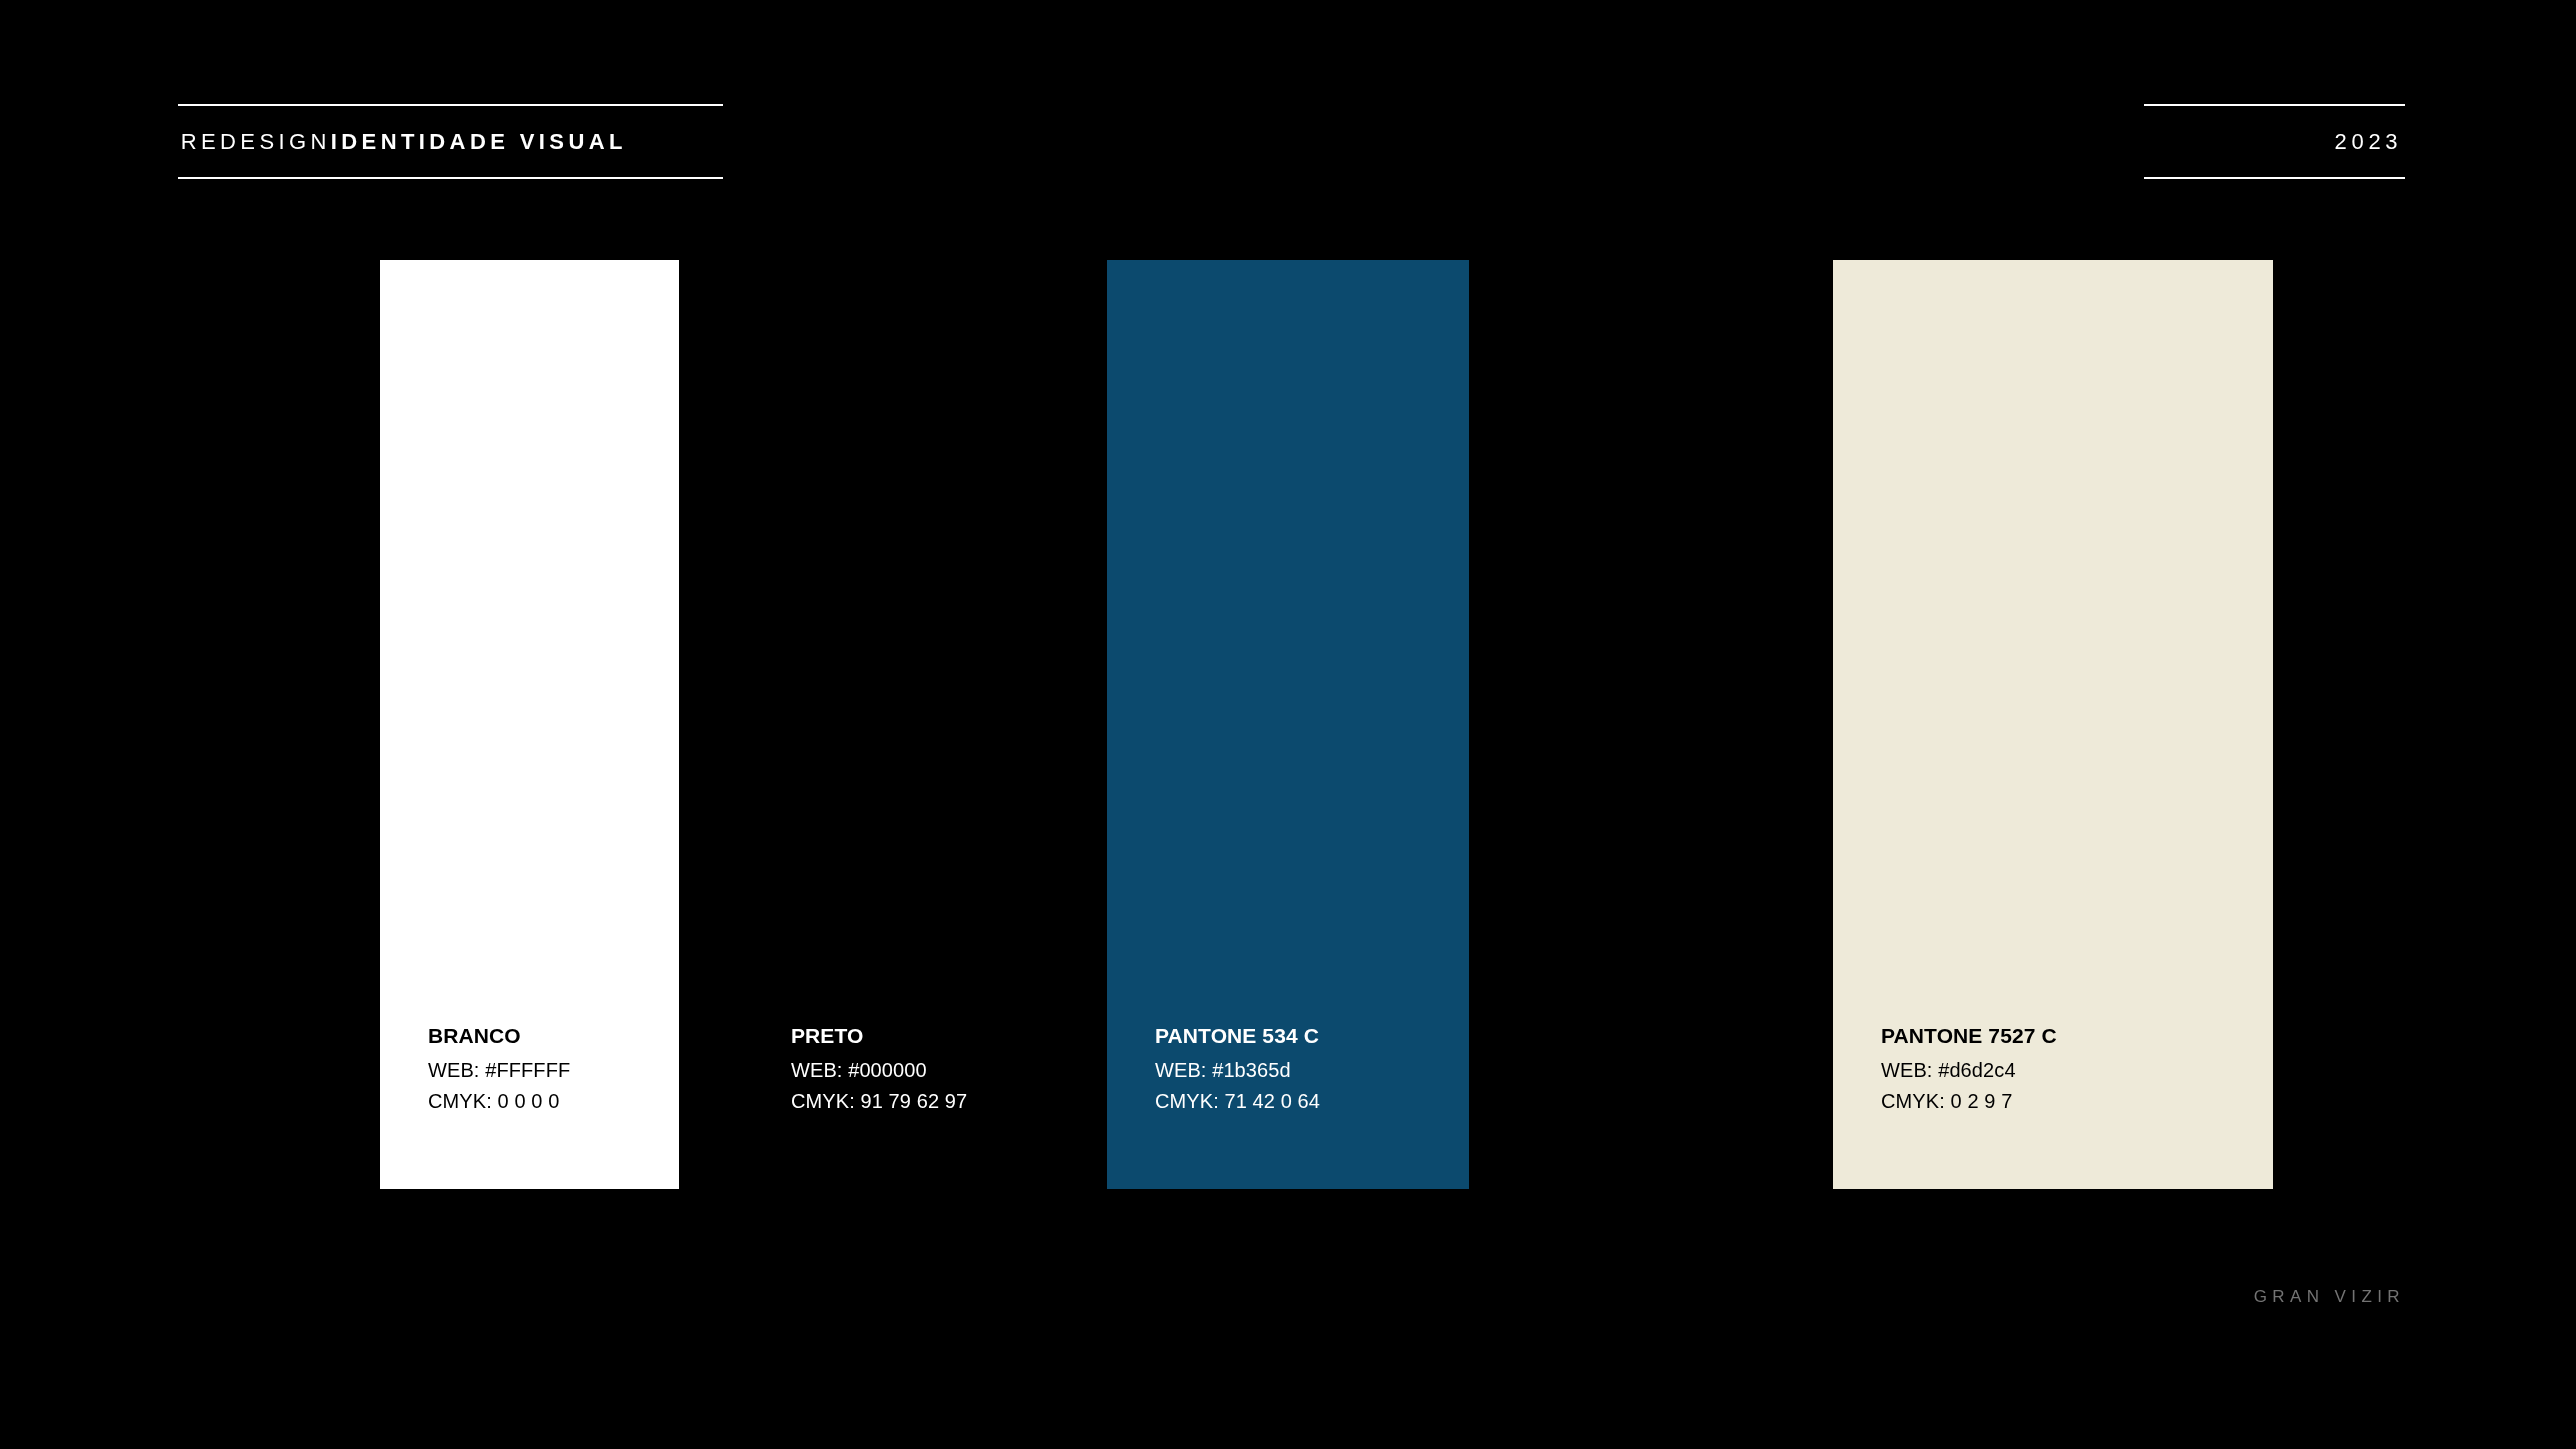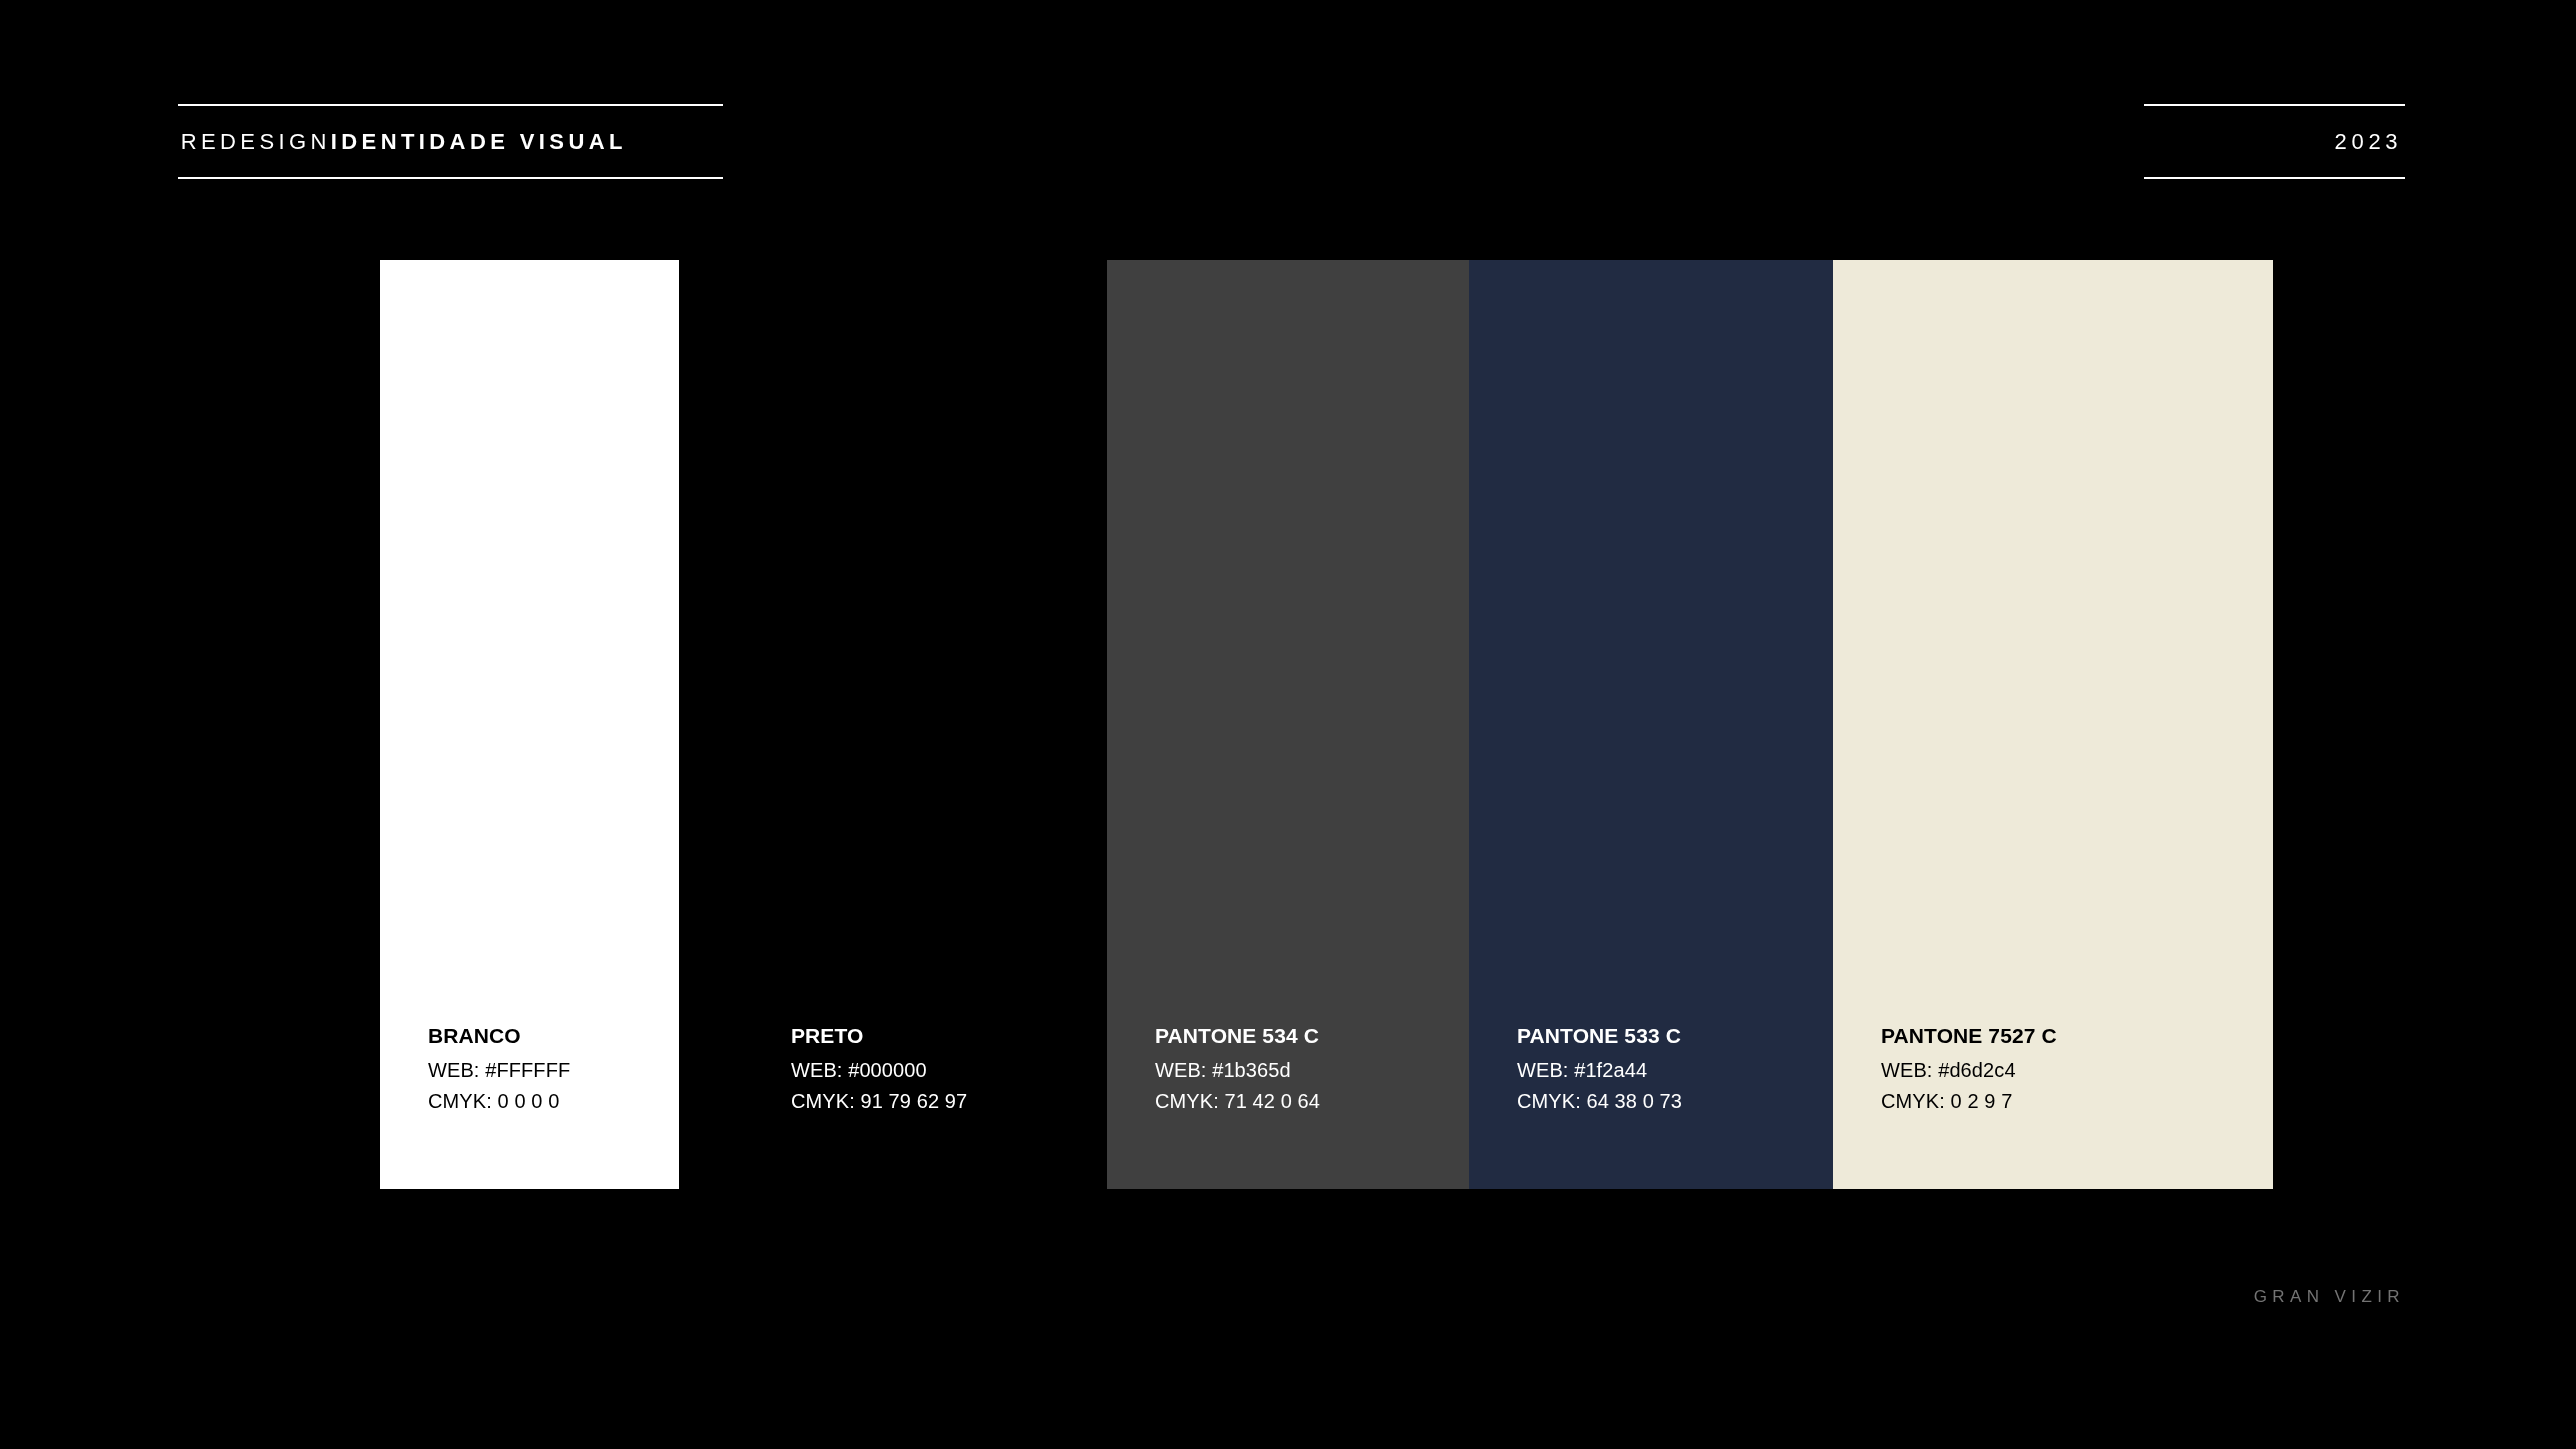--- a/index.html
+++ b/index.html
@@ -69,21 +69,21 @@
   }
 
   
   .swatch {
     position: absolute;
     top: 260px;
     height: 929px;
   }
   .swatch-branco  { left: 380px;  width: 299px; background: #ffffff; }
   .swatch-preto   { left: 743px; width: 364px; background: #000000; }
-  .swatch-p534    { left: 1107px; width: 362px; background: #404040; }
+  .swatch-p534    { left: 1107px; width: 362px; background: #0c4a6e; }
   .swatch-p533    { left: 1469px; width: 364px; background: #212b42; }
   .swatch-p7527   { left: 1833px; width: 440px; background: #eeead9; }
 
   .swatch-label {
     position: absolute;
     left: 48px;
     bottom: 66px;
     white-space: nowrap;
   }
   .swatch-label .name {
@@ -157,27 +157,20 @@
   </div>
 
   <div class="swatch swatch-p534">
     <div class="swatch-label ink-light">
       <div class="name">PANTONE 534 C</div>
       <div class="spec">WEB: #1b365d</div>
       <div class="spec">CMYK: 71 42 0 64</div>
     </div>
   </div>
 
-  <div class="swatch swatch-p533">
-    <div class="swatch-label ink-light">
-      <div class="name">PANTONE 533 C</div>
-      <div class="spec">WEB: #1f2a44</div>
-      <div class="spec">CMYK: 64 38 0 73</div>
-    </div>
-  </div>
 
   <div class="swatch swatch-p7527">
     <div class="swatch-label ink-dark">
       <div class="name">PANTONE 7527 C</div>
       <div class="spec">WEB: #d6d2c4</div>
       <div class="spec">CMYK: 0 2 9 7</div>
     </div>
   </div>
 
   <div class="footer">GRAN VIZIR</div>

